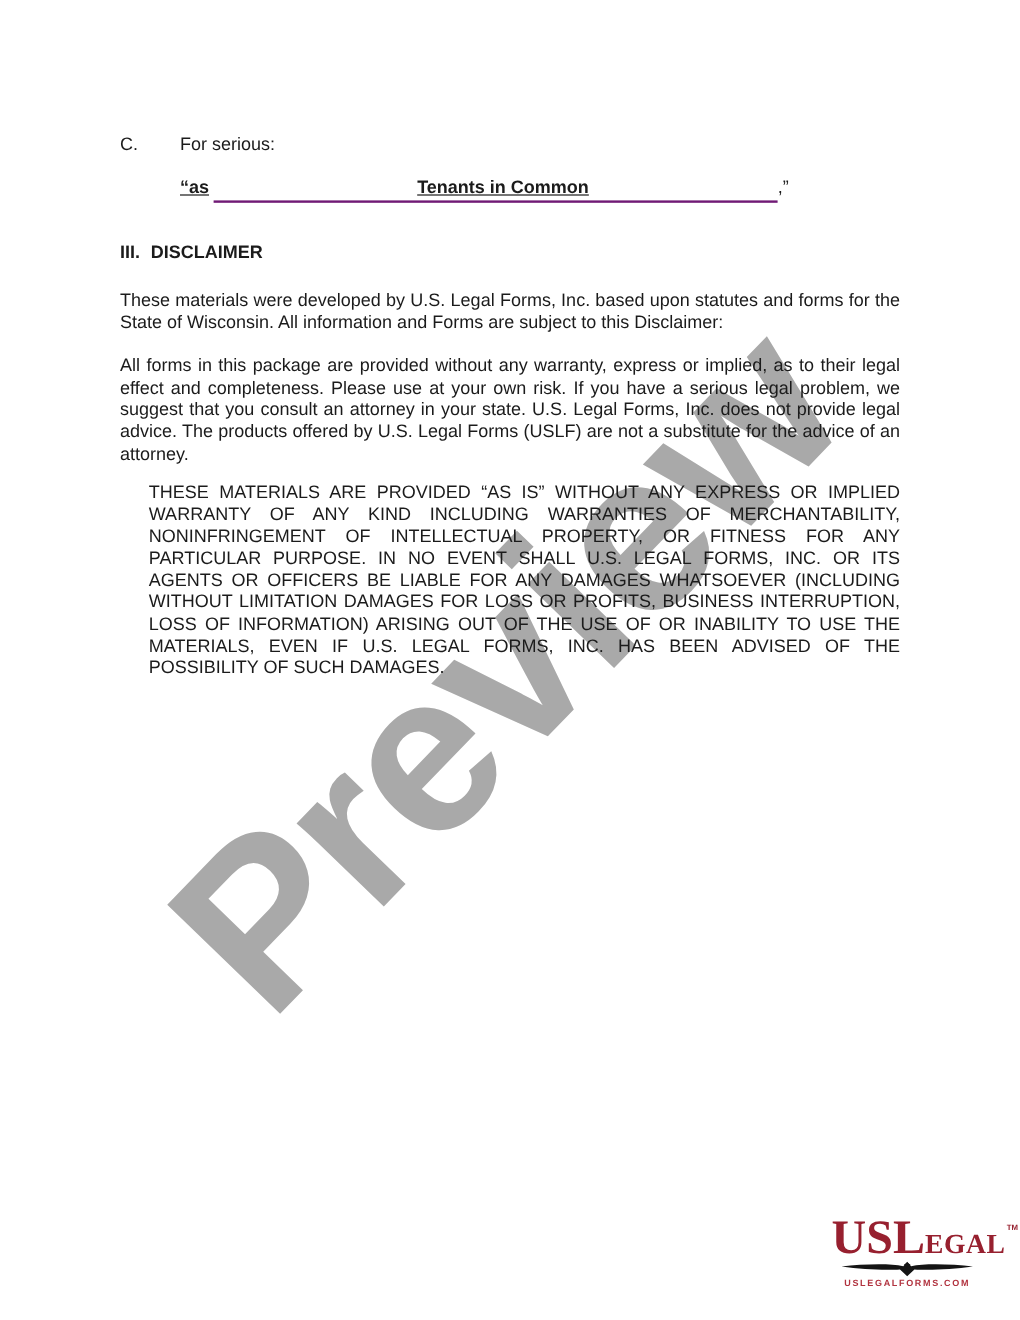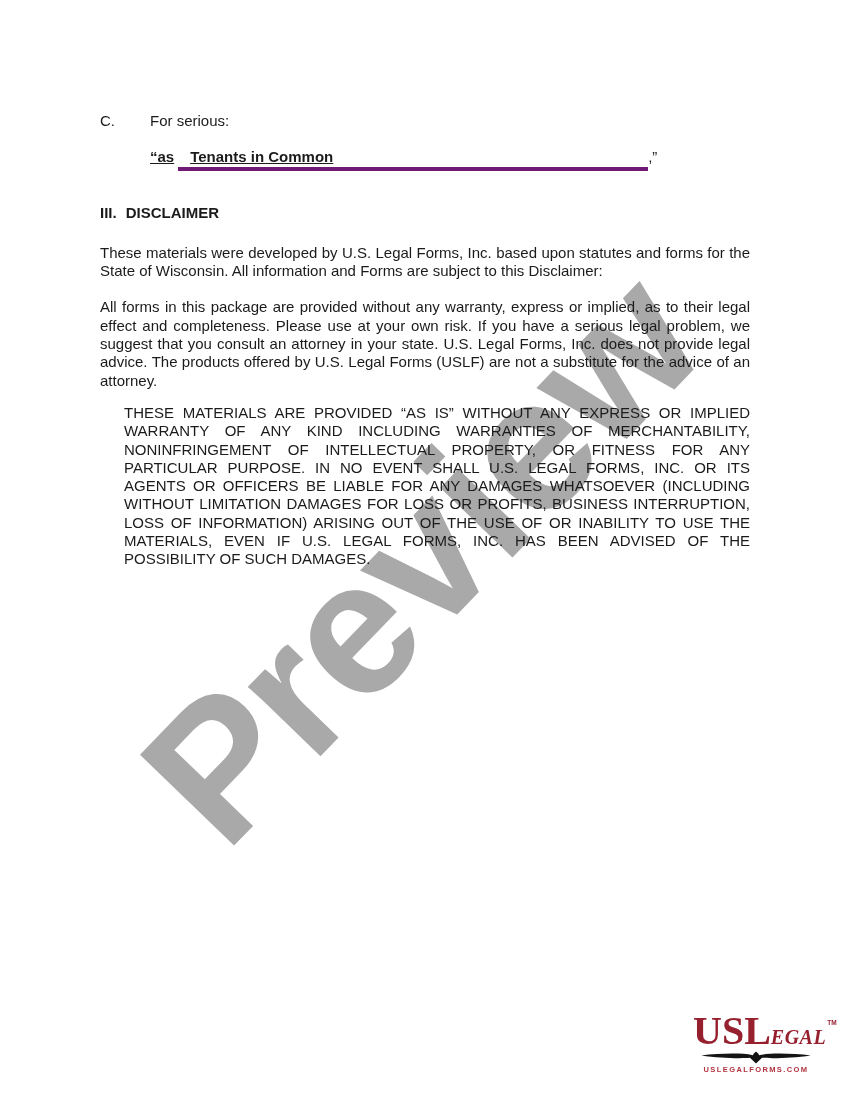--- a/index.html
+++ b/index.html
@@ -49,22 +49,23 @@
     margin-top: 18px;
     padding-left: 50px;
     white-space: nowrap;
   }
   .bold { font-weight: bold; text-decoration: underline; }
   .blank-field {
     display: inline-block;
     width: 470px;
     padding-left: 12px;
     margin-left: 4px;
-    border-bottom: 4px solid #701a75;
+    border-bottom: 2px solid #701a75;
     vertical-align: baseline;
+    text-align: center;
   }
 
   .heading { margin-top: 33px; font-weight: bold; }
   .heading .heading-text { margin-left: 9px; }
 
   .para {
     text-align: justify;
     text-justify: inter-word;
   }
   .para-1 { margin-top: 22px; }
@@ -80,21 +81,21 @@
     text-align: center;
     z-index: 2;
   }
   .brand {
     font-family: "Liberation Serif", serif;
     font-weight: bold;
     white-space: nowrap;
     line-height: 1;
   }
   .brand-big { font-size: 40px; }
-  .brand-small { font-size: 20px; letter-spacing: 0.5px; font-style: italic; }
+  .brand-small { font-size: 23px; letter-spacing: 0.5px; }
   .brand-tm {
     font-size: 6.5px;
     vertical-align: 19px;
     margin-left: 1px;
     font-family: "Liberation Sans", sans-serif;
   }
   .eagle { display: block; width: 114px; height: 13px; margin: 0 auto; }
   .site {
     margin-top: 1px;
     font-size: 7.5px;

